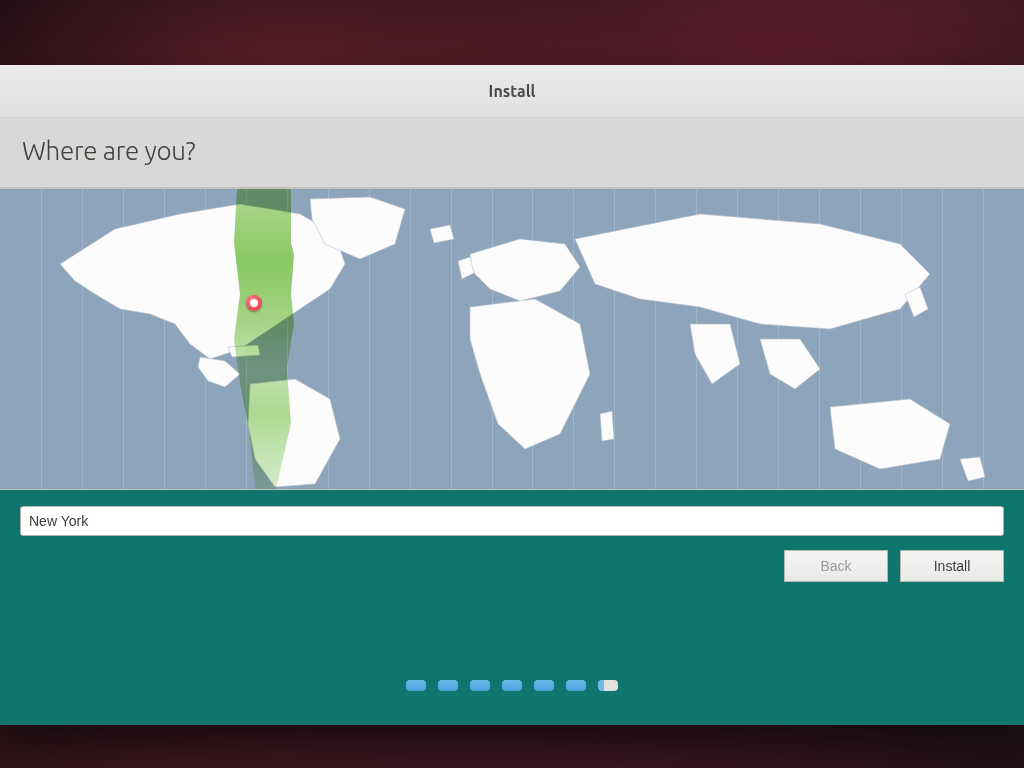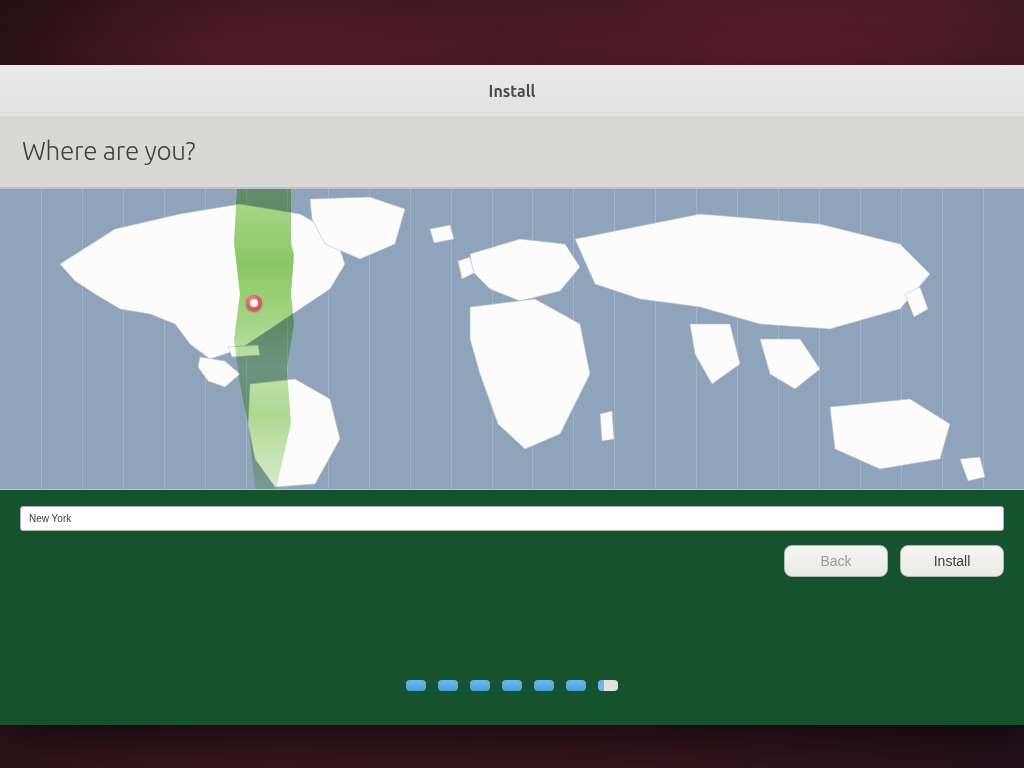--- a/index.html
+++ b/index.html
@@ -23,21 +23,21 @@
       linear-gradient(130deg, #1a0c11 0%, #2b1218 30%, #3d1820 55%, #24111a 100%);
   }
 
   
   .window {
     position: absolute;
     left: 0;
     top: 65px;
     width: 1024px;
     height: 660px;
-    background: #14532d;
+    background: #0f766e;
     box-shadow: 0 18px 40px rgba(0,0,0,0.55);
     display: flex;
     flex-direction: column;
   }
 
   .titlebar {
     height: 52px;
     background: linear-gradient(#eaeaea, #e1e1e0);
     border-bottom: 1px solid #cfcfce;
     display: flex;
@@ -122,21 +122,21 @@
   }
 
   
   .location-row {
     padding: 16px 20px 0;
   }
   .location-input {
     width: 100%;
     box-sizing: border-box;
     padding: 6px 8px;
-    font-size: 10px;
+    font-size: 14px;
     border: 1px solid #b1b1af;
     border-radius: 3px;
     background: #fff;
     color: #3d3d3c;
     outline: none;
   }
 
   
   .buttons {
     padding: 14px 20px 0;
@@ -144,21 +144,21 @@
     justify-content: flex-end;
     gap: 12px;
   }
   .btn {
     min-width: 104px;
     padding: 7px 18px;
     font-size: 14px;
     color: #3d3d3c;
     background: linear-gradient(#f4f4f3, #eaeae8);
     border: 1px solid #b5b5b3;
-    border-radius: 8px;
+    border-radius: 0;
     cursor: pointer;
   }
   .btn[disabled] {
     color: #9a9a98;
     cursor: default;
   }
 
   
   .dots {
     position: absolute;

